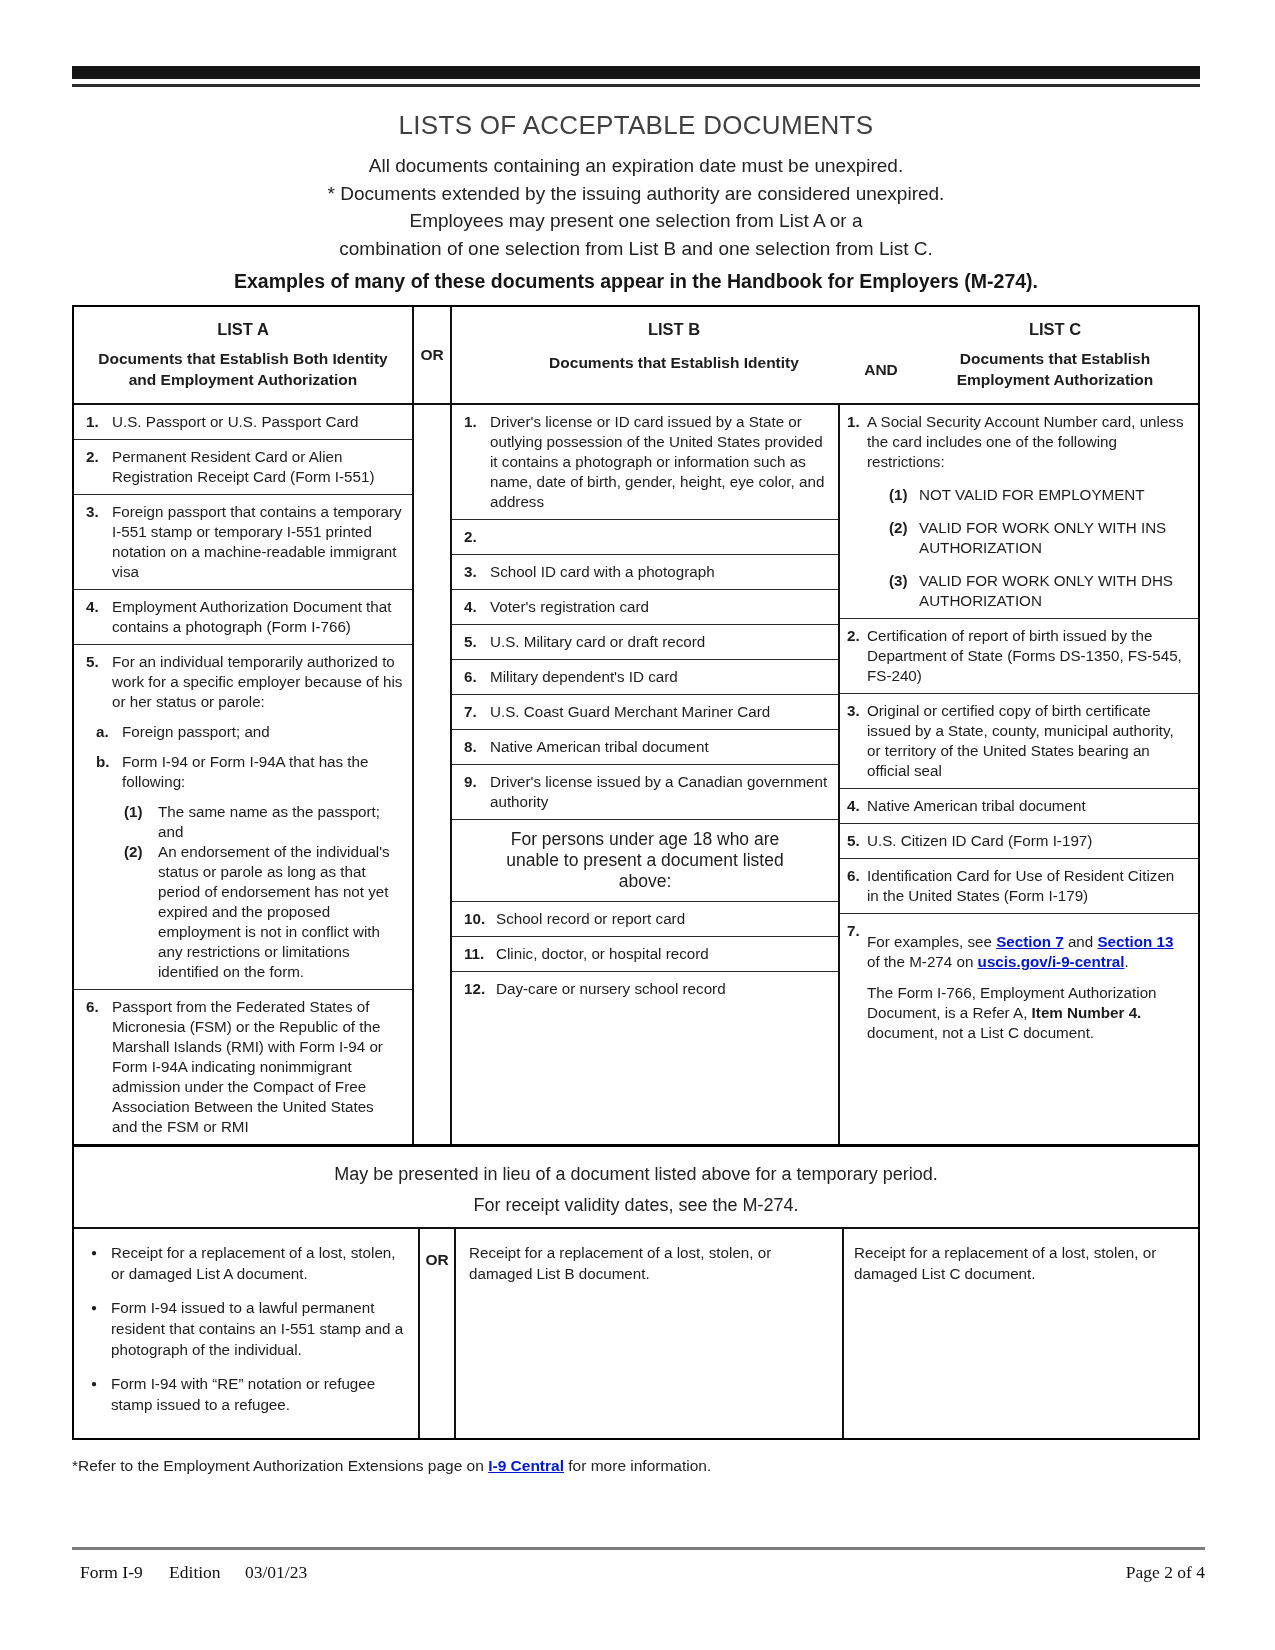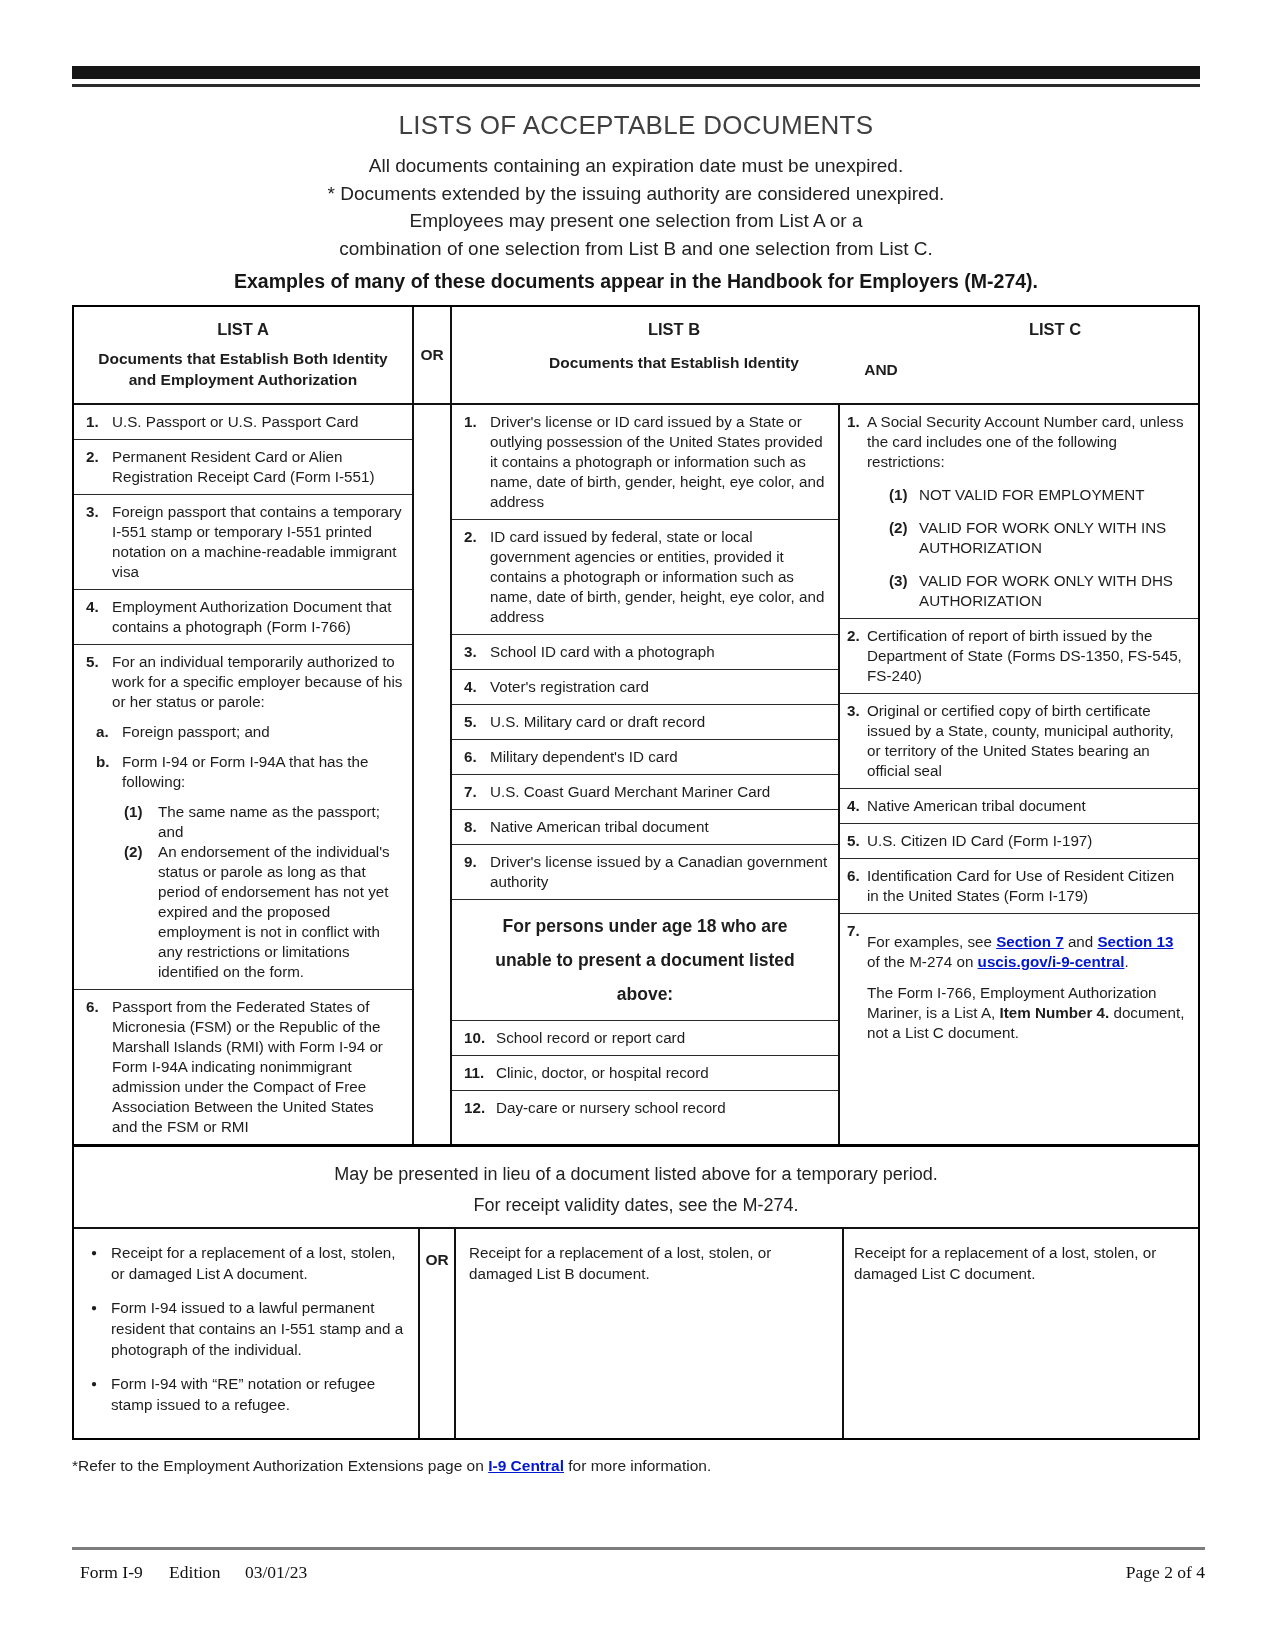--- a/index.html
+++ b/index.html
@@ -32,21 +32,21 @@
   .colA .num,.colB .num{flex:0 0 26px;padding-left:12px;font-weight:bold;}
   .colC .num{flex:0 0 20px;padding-left:7px;font-weight:bold;}
   .txt{flex:1;padding-right:3px;}
   .suba{display:flex;margin-top:10px;margin-left:22px;}
   .snum{flex:0 0 26px;font-weight:bold;}
   .sub1{display:flex;margin-top:10px;margin-left:50px;}
   .s1num{flex:0 0 34px;font-weight:bold;}
   .sub1.tight{margin-top:0;}
   .csub{display:flex;margin-left:49px;margin-top:13px;}
   .csnum{flex:0 0 30px;font-weight:bold;}
-  .bhead{font-weight:bold;text-align:center;font-size:17.5px;line-height:34px;padding:9px 32px;border-bottom:1.5px solid #2a2a2a;}
+  .bhead{font-weight:normal;text-align:center;font-size:17.5px;line-height:21px;padding:9px 32px;border-bottom:1.5px solid #2a2a2a;}
   .para{margin-top:11px;}
   .lnk{color:#0017cf;font-weight:bold;text-decoration:underline;cursor:pointer;}
   .b{font-weight:bold;}
   .rhead{border-top:3px solid #000;border-bottom:2.5px solid #111;text-align:center;padding:7px 0 11px;}
   .rtitle{font-size:21px;font-weight:bold;margin-top:3px;color:#161616;}
   .rline{font-size:18px;margin-top:10px;color:#222;}
   .rbody{display:flex;min-height:196px;}
   .rA{width:338px;border-right:2px solid #111;padding:13px 6px 10px 0;box-sizing:content-box;}
   .rOR{width:36px;border-right:2px solid #111;text-align:center;font-weight:bold;font-size:15.5px;padding-top:22px;box-sizing:border-box;}
   .rB{width:386px;padding:13px 14px 0 13px;box-sizing:border-box;}
@@ -83,20 +83,21 @@
       </div>
       <div class="hor">OR</div>
       <div class="hrest">
         <div class="hb">
           <div class="htitle">LIST B</div>
           <div class="hsub">Documents that Establish Identity</div>
         </div>
         <div class="hand">AND</div>
         <div class="hc">
           <div class="htitle">LIST C</div>
+          <div class="hsub">Documents that Establish Employment Authorization</div>
         </div>
       </div>
     </div>
 
     <div class="tbody">
 
       <div class="colA">
         <div class="cell">
           <span class="num">1.</span>
           <span class="txt">U.S. Passport or U.S. Passport Card</span>
@@ -143,21 +144,20 @@
 
       <div class="colOR"></div>
 
       <div class="colB">
         <div class="cell">
           <span class="num">1.</span>
           <span class="txt">Driver's license or ID card issued by a State or outlying possession of the United States provided it contains a photograph or information such as name, date of birth, gender, height, eye color, and address</span>
         </div>
         <div class="cell">
           <span class="num">2.</span>
-          <span class="txt">ID card issued by federal, state or local government agencies or entities, provided it contains a photograph or information such as name, date of birth, gender, height, eye color, and address</span>
         </div>
         <div class="cell">
           <span class="num">3.</span>
           <span class="txt">School ID card with a photograph</span>
         </div>
         <div class="cell">
           <span class="num">4.</span>
           <span class="txt">Voter's registration card</span>
         </div>
         <div class="cell">
@@ -234,21 +234,21 @@
           <span class="num">6.</span>
           <span class="txt">Identification Card for Use of Resident Citizen in the United States (Form I-179)</span>
         </div>
         <div class="cell">
           <span class="num">7.</span>
           <span class="txt">
             <div class="para">
               <span>For examples, see </span><span class="lnk">Section 7</span><span> and </span><span class="lnk">Section 13</span><span> of the M-274 on </span><span class="lnk">uscis.gov/i-9-central</span><span>.</span>
             </div>
             <div class="para">
-              <span>The Form I-766, Employment Authorization Mariner, is a List A, </span><span class="b">Item Number 4.</span><span> document, not a List C document.</span>
+              <span>The Form I-766, Employment Authorization Document, is a Refer A, </span><span class="b">Item Number 4.</span><span> document, not a List C document.</span>
             </div>
           </span>
         </div>
       </div>
     </div>
 
     <div class="rhead">
       <div class="rline">May be presented in lieu of a document listed above for a temporary period.</div>
       <div class="rline">For receipt validity dates, see the M-274.</div>
     </div>

